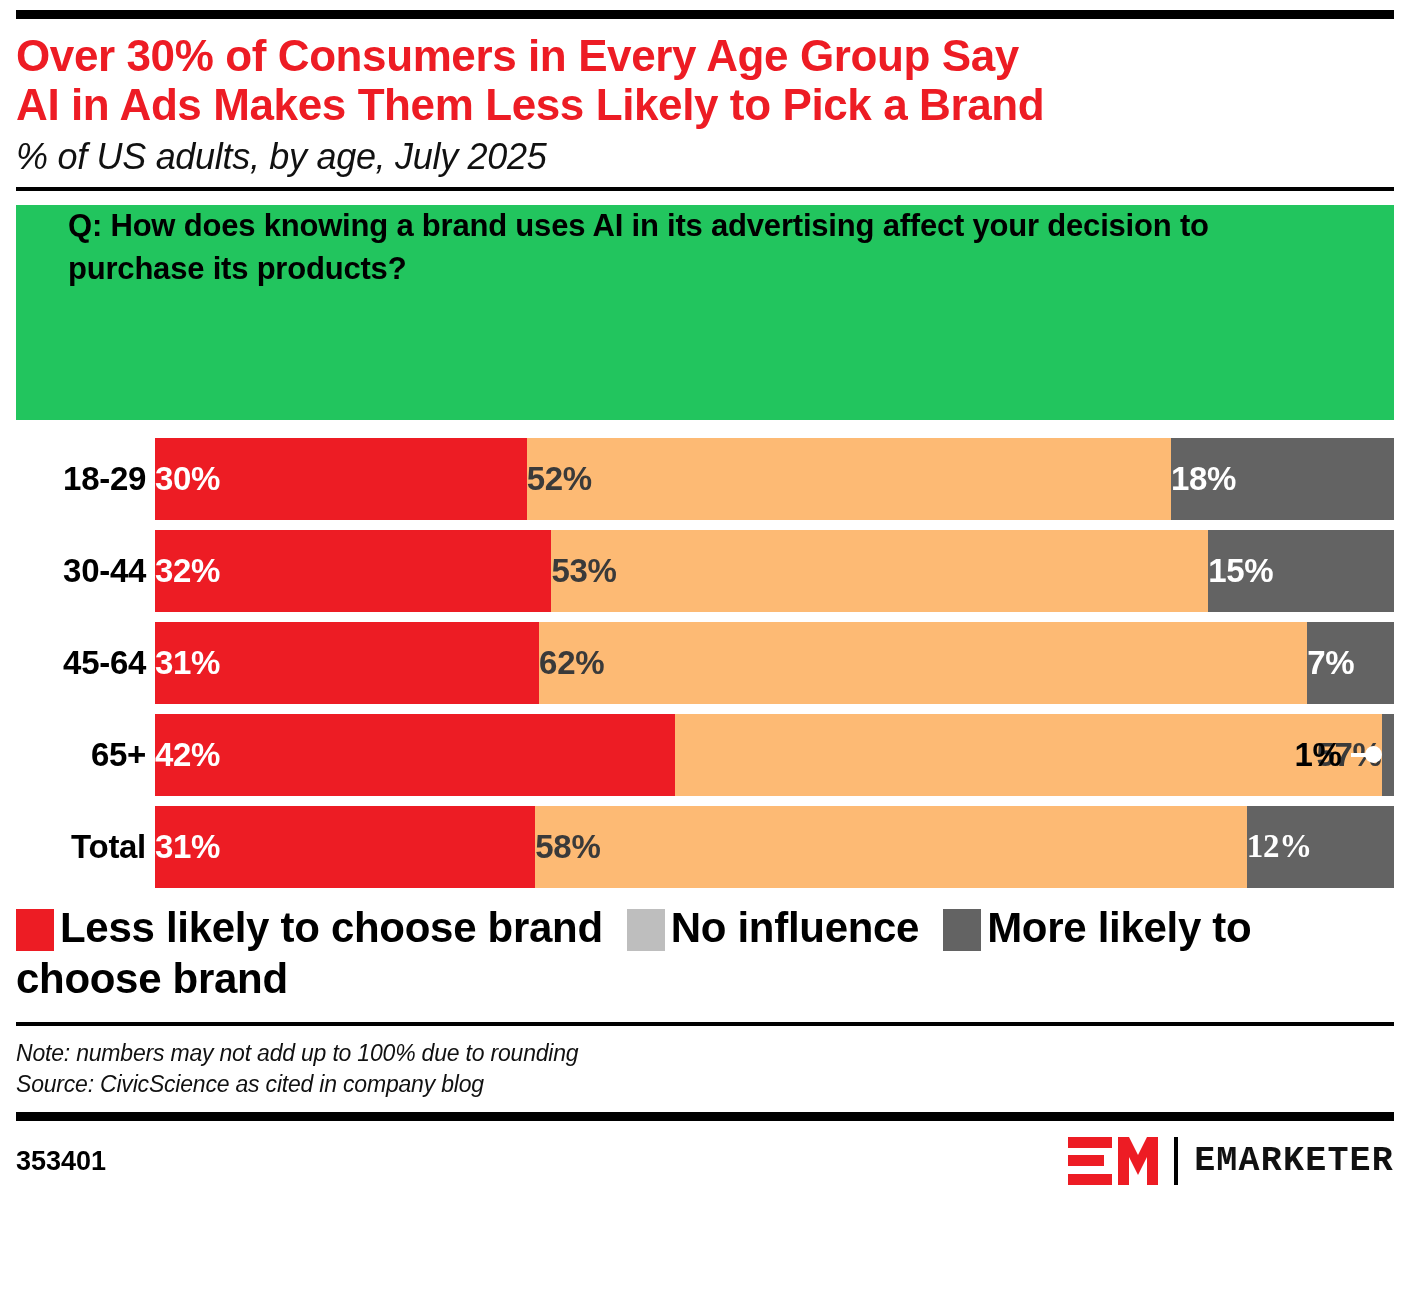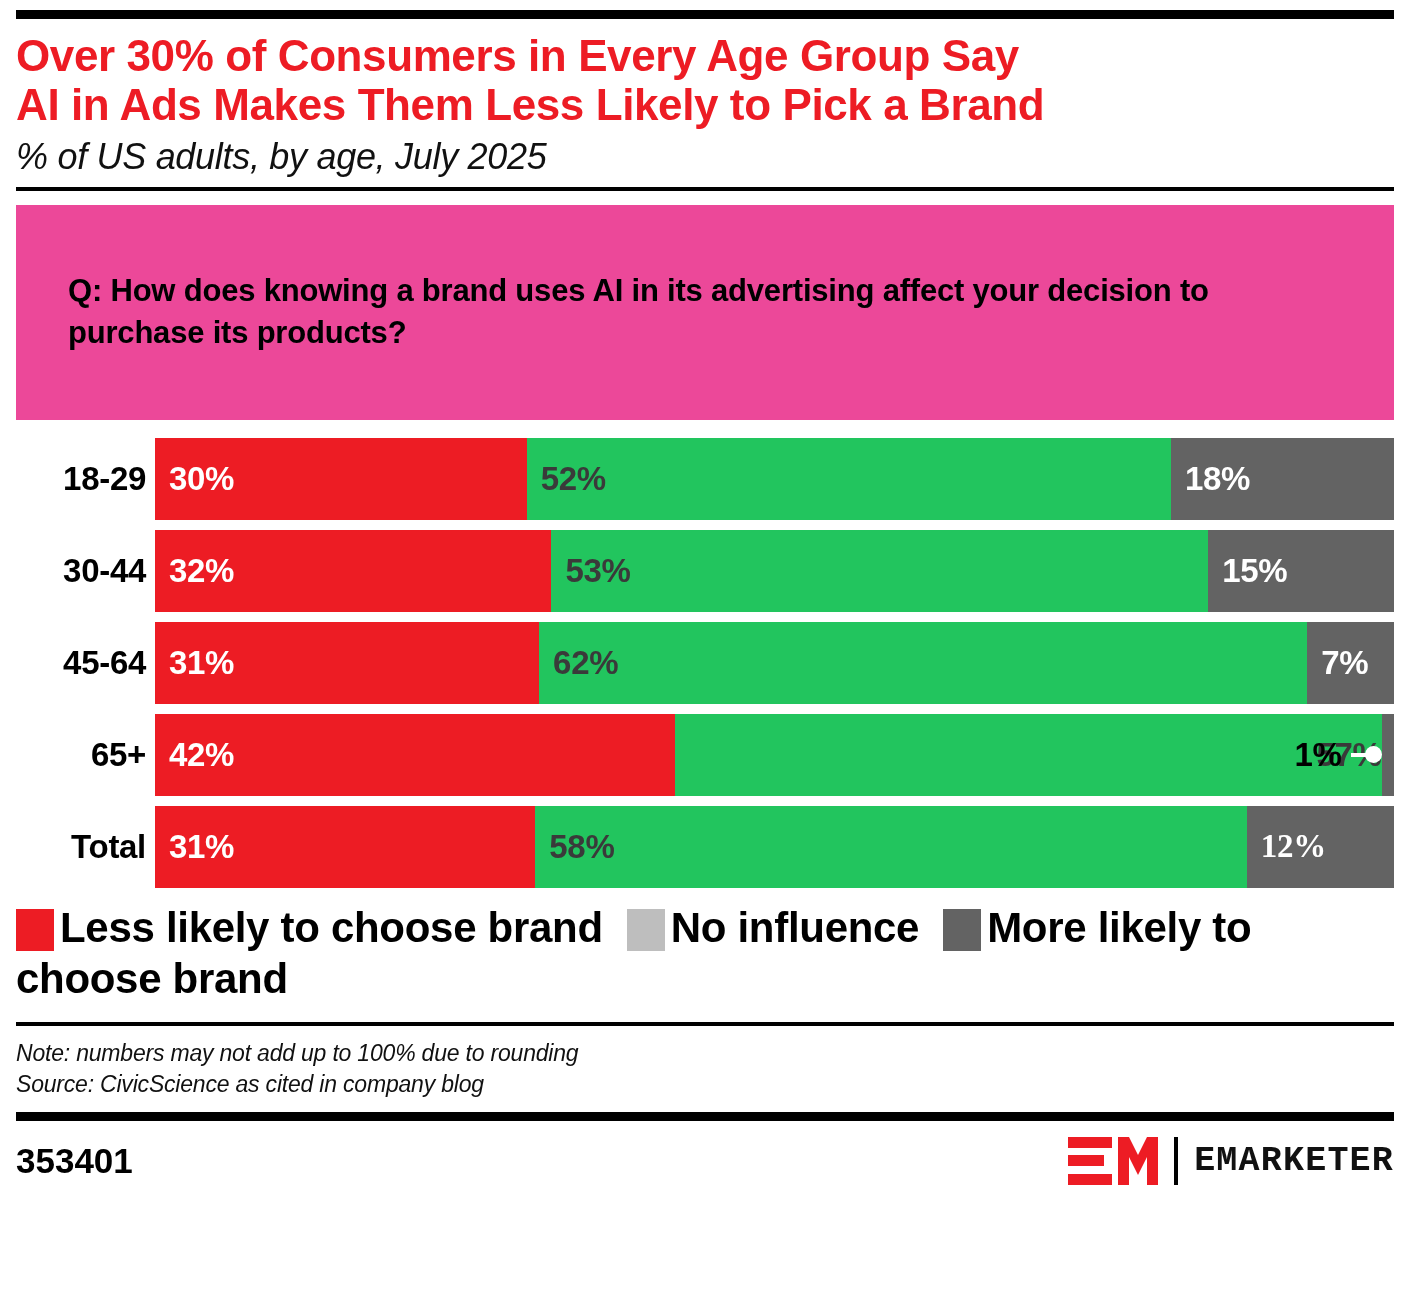--- a/index.html
+++ b/index.html
@@ -57,25 +57,25 @@
     font-size: 36px;
     font-style: italic;
     font-weight: 400;
     line-height: 1.15;
     margin-top: 6px;
     letter-spacing: -0.3px;
   }
 
   
   .qbox {
-    background: #ec4899;
+    background: #22c55e;
     margin-top: 14px;
     height: 215px;
     display: flex;
-    align-items: center;
+    align-items: flex-start;
     box-sizing: border-box;
     padding: 0 52px;
   }
   .qbox-text {
     font-size: 31px;
     font-weight: 700;
     line-height: 1.38;
     color: #000000;
     letter-spacing: -0.2px;
     max-width: 1180px;
@@ -116,24 +116,23 @@
     align-items: center;
     box-sizing: border-box;
     overflow: visible;
     position: relative;
   }
   .seg-label {
     font-size: 33px;
     font-weight: 700;
     letter-spacing: -0.3px;
     white-space: nowrap;
-    padding-left: 14px;
   }
   .seg.less   { background: #ED1C24; }
-  .seg.none   { background: #22c55e; }
+  .seg.none   { background: #fdba74; }
   .seg.more   { background: #636363; }
   .seg.less .seg-label { color: #FFFFFF; }
   .seg.none .seg-label { color: #3A3A3A; }
   .seg.more .seg-label { color: #FFFFFF; }
 
   
   .seg.more.tiny { overflow: visible; }
   .callout {
     position: absolute;
     right: 100%;
@@ -208,21 +207,21 @@
   .notes-body { padding: 12px 0 4px 0; }
 
   
   .footer {
     margin-top: 14px;
     display: flex;
     align-items: center;
     justify-content: space-between;
   }
   .chart-id {
-    font-size: 35px;
+    font-size: 27px;
     font-weight: 700;
     color: #000000;
     letter-spacing: 0px;
   }
   .brand {
     display: flex;
     align-items: center;
   }
   .brand-mark { margin-right: 14px; display:block; }
   .brand-divider {

